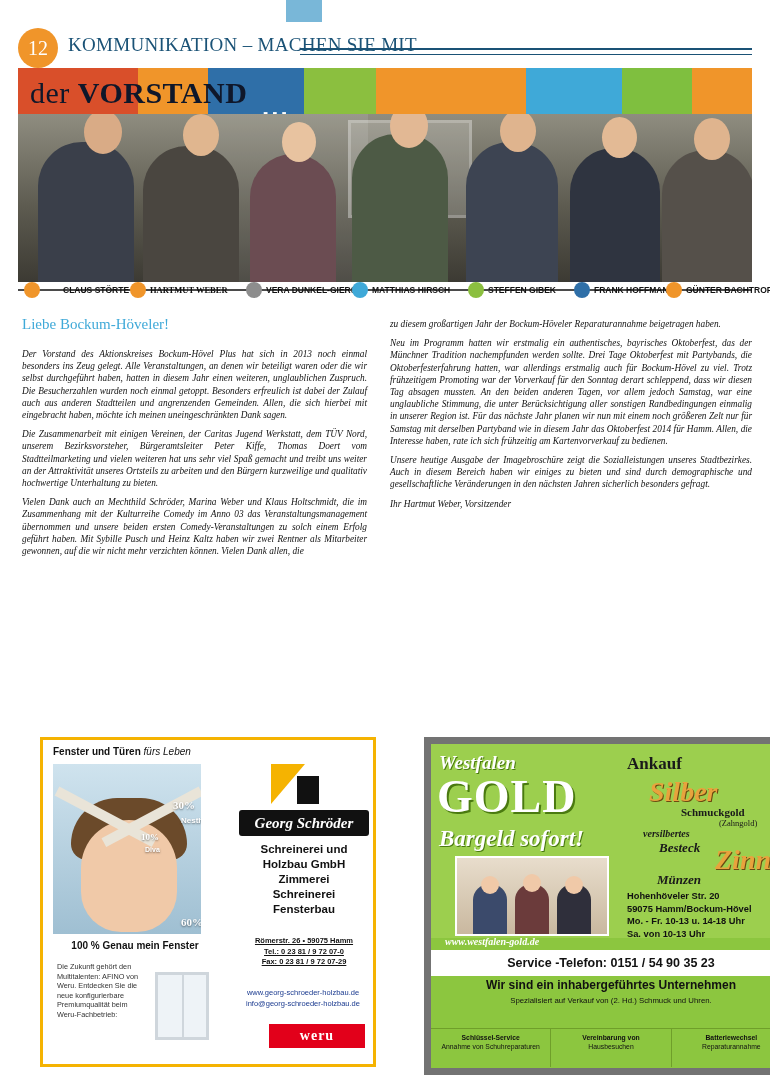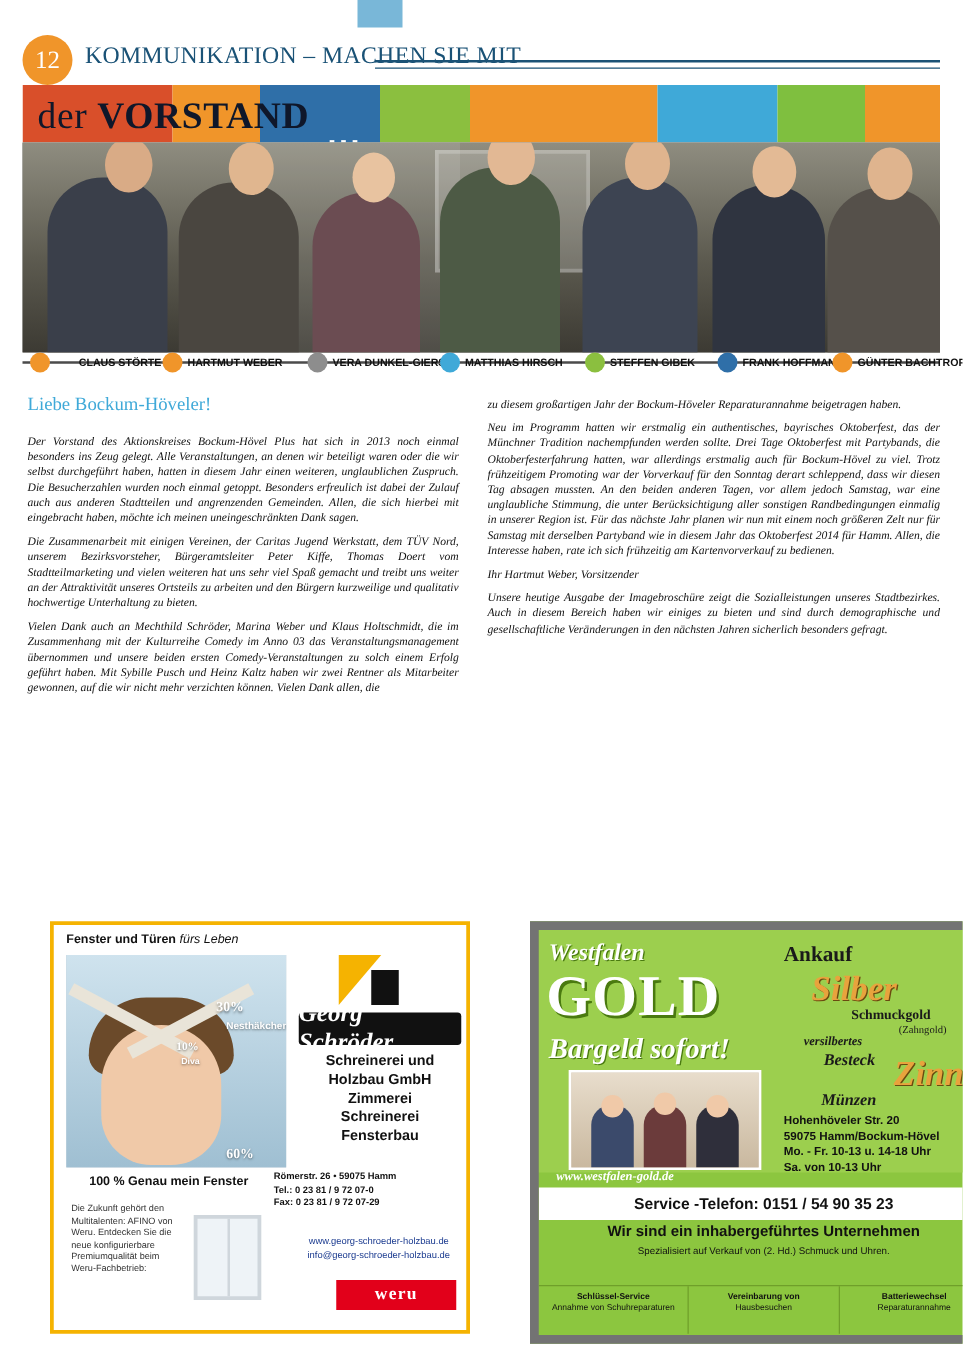--- a/index.html
+++ b/index.html
@@ -73,49 +73,49 @@
   .col-left{left:22px;top:348px;width:345px;}
   .col-right{left:390px;top:318px;width:362px;}
   
   .ad-left{
     position:absolute;left:40px;top:737px;width:330px;height:324px;
     border:3px solid #f5b301;background:#ffffff;
   }
   .ad-l-title{position:absolute;left:10px;top:6px;font-size:10px;font-weight:bold;color:#111;}
   .ad-l-title i{font-style:italic;font-weight:normal;}
   .photo-kid{
-    position:absolute;left:10px;top:24px;width:176px;height:170px;overflow:hidden;background:#b9ccd8;
+    position:absolute;left:10px;top:24px;width:148px;height:170px;overflow:hidden;background:#b9ccd8;
   }
   .kid-sky{position:absolute;inset:0;background:linear-gradient(180deg,#cfe3ee 0%,#9fbfd2 100%);}
   .kid-face{position:absolute;left:28px;top:56px;width:96px;height:112px;border-radius:48px 48px 40px 40px;background:#f0c9a8;}
   .kid-hair{position:absolute;left:18px;top:34px;width:116px;height:62px;border-radius:58px 58px 20px 20px;background:#6b4a2a;}
   .kid-roof-l{position:absolute;left:4px;top:22px;width:110px;height:10px;background:#e9e4d8;transform:rotate(28deg);transform-origin:left center;}
   .kid-roof-r{position:absolute;left:148px;top:22px;width:110px;height:10px;background:#e9e4d8;transform:rotate(152deg);transform-origin:left center;}
   .badge{position:absolute;color:#ffffff;font-weight:bold;font-family:"Liberation Serif", serif;text-shadow:0 1px 2px rgba(0,0,0,.5);}
   .b30{left:120px;top:26px;font-size:21px;}
   .b30 span{font-size:11px;}
   .b30s{position:absolute;left:128px;top:52px;font-size:8px;color:#ffffff;font-weight:bold;text-shadow:0 1px 2px rgba(0,0,0,.5);}
   .b10{left:88px;top:60px;font-size:18px;}
   .b10 span{font-size:9px;}
   .b10s{position:absolute;left:92px;top:82px;font-size:7px;color:#ffffff;font-weight:bold;text-shadow:0 1px 2px rgba(0,0,0,.5);}
   .b60{left:128px;top:142px;font-size:22px;}
   .b60 span{font-size:11px;}
   .logo-gs{
     position:absolute;left:196px;top:70px;width:130px;height:26px;background:#111;color:#ffffff;
-    font-family:"Liberation Serif", serif;font-style:italic;font-weight:bold;font-size:20px;
+    font-family:"Liberation Serif", serif;font-style:italic;font-weight:bold;font-size:15px;
     display:flex;align-items:center;justify-content:center;border-radius:3px;
   }
   .gs-mark{position:absolute;left:228px;top:24px;width:0;height:0;border-left:34px solid #f5b301;border-bottom:40px solid transparent;}
   .gs-mark2{position:absolute;left:254px;top:36px;width:22px;height:28px;background:#111;}
   .ad-l-lines{
     position:absolute;left:176px;top:102px;width:170px;text-align:center;font-size:11.5px;
     font-weight:bold;line-height:15px;color:#111;
   }
   .ad-l-addr{
-    position:absolute;left:176px;top:196px;width:170px;text-align:left;font-size:7.5px;line-height:10.5px;color:#111;font-weight:bold;
+    position:absolute;left:176px;top:196px;width:170px;text-align:center;font-size:7.5px;line-height:10.5px;color:#111;font-weight:bold;text-decoration:underline;
   }
   .ad-l-web{
     position:absolute;left:170px;top:248px;width:180px;text-align:center;font-size:7.5px;line-height:10.5px;color:#1a3a8f;
   }
   .ad-l-claim{
     position:absolute;left:12px;top:200px;width:160px;font-size:10px;font-weight:bold;color:#111;text-align:center;
   }
   .ad-l-small{
     position:absolute;left:14px;top:222px;width:90px;font-size:7.3px;line-height:9.5px;color:#333;
   }
@@ -216,21 +216,21 @@
       <div class="head" style="left: 676px; bottom: 122px; width: 36px; height: 42px; background: rgb(223, 180, 142);"></div>
     </div>
 </div>
 
 <div class="strip-line"></div>
 <div class="names" id="names">
     <div class="name-item" style="left: 6px; gap: 23px;">
       <span class="name-dot" style="background: rgb(240, 149, 42);"></span>
       <span class="name-txt">CLAUS STÖRTE</span>
     </div>
-    <div class="name-item" style="left: 112px;">
+    <div class="name-item" style="left: 112px; font-family: Liberation Serif, serif;">
       <span class="name-dot" style="background: rgb(240, 149, 42);"></span>
       <span class="name-txt">HARTMUT WEBER</span>
     </div>
     <div class="name-item" style="left: 228px;">
       <span class="name-dot" style="background: rgb(141, 141, 141);"></span>
       <span class="name-txt">VERA DUNKEL-GIERSE</span>
     </div>
     <div class="name-item" style="left: 334px;">
       <span class="name-dot" style="background: rgb(63, 169, 216);"></span>
       <span class="name-txt">MATTHIAS HIRSCH</span>
@@ -251,22 +251,22 @@
 
 <div class="lead">Liebe Bockum-Höveler!</div>
 <div class="col col-left" id="colL">
     <p>Der Vorstand des Aktionskreises Bockum-Hövel Plus hat sich in 2013 noch einmal besonders ins Zeug gelegt. Alle Veranstaltungen, an denen wir beteiligt waren oder die wir selbst durchgeführt haben, hatten in diesem Jahr einen weiteren, unglaublichen Zuspruch. Die Besucherzahlen wurden noch einmal getoppt. Besonders erfreulich ist dabei der Zulauf auch aus anderen Stadtteilen und angrenzenden Gemeinden. Allen, die sich hierbei mit eingebracht haben, möchte ich meinen uneingeschränkten Dank sagen.</p>
     <p>Die Zusammenarbeit mit einigen Vereinen, der Caritas Jugend Werkstatt, dem TÜV Nord, unserem Bezirksvorsteher, Bürgeramtsleiter Peter Kiffe, Thomas Doert vom Stadtteilmarketing und vielen weiteren hat uns sehr viel Spaß gemacht und treibt uns weiter an der Attraktivität unseres Ortsteils zu arbeiten und den Bürgern kurzweilige und qualitativ hochwertige Unterhaltung zu bieten.</p>
     <p>Vielen Dank auch an Mechthild Schröder, Marina Weber und Klaus Holtschmidt, die im Zusammenhang mit der Kulturreihe Comedy im Anno 03 das Veranstaltungsmanagement übernommen und unsere beiden ersten Comedy-Veranstaltungen zu solch einem Erfolg geführt haben. Mit Sybille Pusch und Heinz Kaltz haben wir zwei Rentner als Mitarbeiter gewonnen, auf die wir nicht mehr verzichten können. Vielen Dank allen, die</p>
   </div>
 <div class="col col-right" id="colR">
     <p>zu diesem großartigen Jahr der Bockum-Höveler Reparaturannahme beigetragen haben.</p>
     <p>Neu im Programm hatten wir erstmalig ein authentisches, bayrisches Oktoberfest, das der Münchner Tradition nachempfunden werden sollte. Drei Tage Oktoberfest mit Partybands, die Oktoberfesterfahrung hatten, war allerdings erstmalig auch für Bockum-Hövel zu viel. Trotz frühzeitigem Promoting war der Vorverkauf für den Sonntag derart schleppend, dass wir diesen Tag absagen mussten. An den beiden anderen Tagen, vor allem jedoch Samstag, war eine unglaubliche Stimmung, die unter Berücksichtigung  aller sonstigen Randbedingungen einmalig in unserer Region ist. Für das nächste Jahr planen wir nun mit einem noch größeren Zelt nur für Samstag mit derselben Partyband wie in diesem Jahr das Oktoberfest 2014 für Hamm. Allen, die Interesse haben, rate ich  sich frühzeitig am Kartenvorverkauf zu bedienen.</p>
+    <p>Unsere heutige Ausgabe der Imagebroschüre zeigt die Sozialleistungen unseres Stadtbezirkes. Auch in diesem Bereich haben wir einiges zu bieten und sind durch demographische und gesellschaftliche Veränderungen in den nächsten Jahren sicherlich besonders gefragt.</p>
     <p>Ihr Hartmut Weber, Vorsitzender</p>
-    <p>Unsere heutige Ausgabe der Imagebroschüre zeigt die Sozialleistungen unseres Stadtbezirkes. Auch in diesem Bereich haben wir einiges zu bieten und sind durch demographische und gesellschaftliche Veränderungen in den nächsten Jahren sicherlich besonders gefragt.</p>
   </div>
 
 <div class="ad-left">
   <div class="ad-l-title">
     <span>Fenster und Türen </span><i>fürs Leben</i>
   </div>
 
   <div class="photo-kid">
     <div class="kid-sky"></div>
     <div class="kid-hair"></div>

